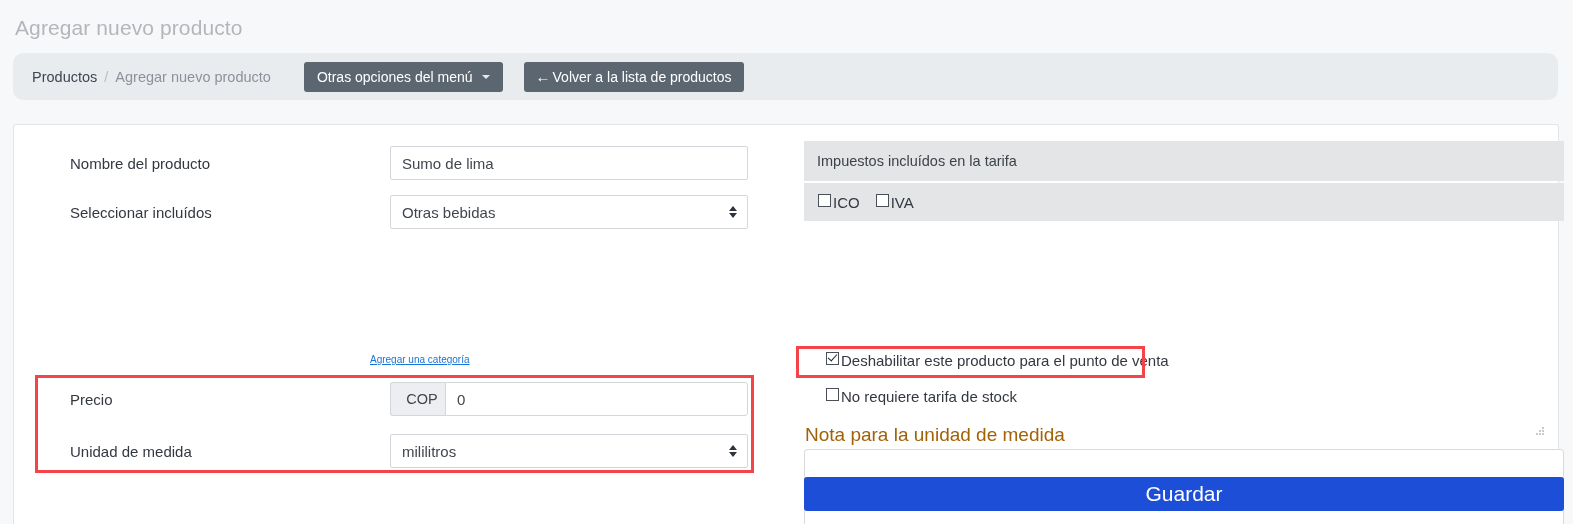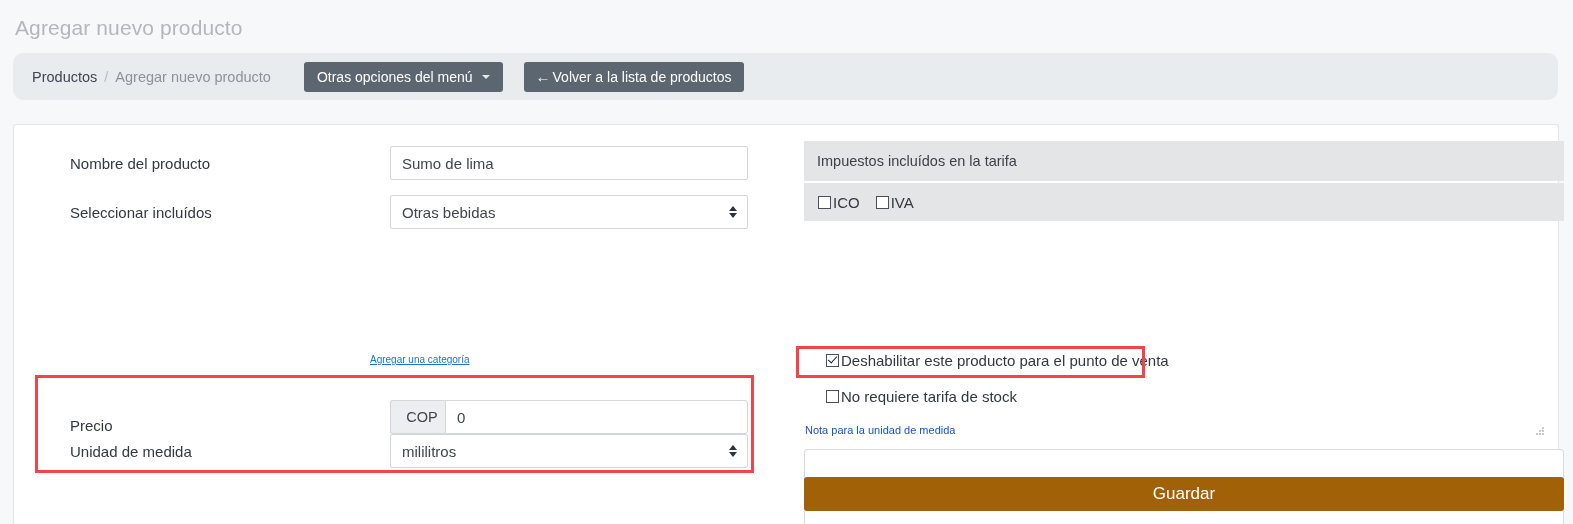--- a/index.html
+++ b/index.html
@@ -234,21 +234,21 @@
     left: 12px; top: 58px;
     width: 760px; height: 38px;
     background: #e4e5e7;
     display: flex;
     align-items: center;
     padding-left: 14px;
     box-sizing: border-box;
   }
   .cbx-item {
     display: inline-flex;
-    align-items: center;
+    align-items: flex-start;
     font-size: 15px;
     color: #333840;
     margin-right: 16px;
     cursor: pointer;
     white-space: nowrap;
   }
   .cbx {
     width: 13px; height: 13px;
     box-sizing: border-box;
     border: 1px solid #4b5058;
@@ -273,22 +273,22 @@
     display: flex;
     align-items: center;
     margin-left: 20px;
   }
   #opt-disable { top: 227px; }
   #opt-stock   { top: 263px; }
 
   .note-label {
     position: absolute;
     left: 13px; top: 299px;
-    font-size: 11px;
-    color: #1d4ed8;
+    font-size: 19px;
+    color: #a16207;
     white-space: nowrap;
   }
   textarea.note {
     position: absolute;
     left: 12px; top: 324px;
     width: 760px; height: 114px;
     box-sizing: border-box;
     border: 1px solid #d8dbe0;
     border-radius: 3px;
     background: #ffffff;
@@ -309,26 +309,26 @@
   .resize-grip i {
     position: absolute;
     width: 1.5px; height: 1.5px;
     background: #9aa0a7;
   }
 
   .btn-save {
     position: absolute;
     left: 12px; top: 352px;
     width: 760px; height: 34px;
-    background: #a16207;
+    background: #1d4ed8;
     border: none;
     border-radius: 3px;
     color: #ffffff;
     font-family: "Liberation Sans", sans-serif;
-    font-size: 17px;
+    font-size: 21px;
     cursor: pointer;
     line-height: 34px;
     padding: 0;
   }
 </style>
 </head>
 <body>
 
 <div id="app">
 
@@ -371,21 +371,21 @@
             <span class="sel-arrows">
               <i class="up"></i>
                 <i class="down"></i>
             </span>
           </span>
         </div>
       </div>
 
       <div class="addcat-link">Agregar una categoría</div>
 
-      <div class="frow" style="top:275px;align-items:flex-end;">
+      <div class="frow" style="top:257px;">
         <div class="flabel">Precio</div>
         <div class="fctrl">
           <div class="igroup">
             <span class="iaddon">COP</span>
             <input class="txt" type="text" value="0" style="">
           </div>
         </div>
       </div>
 
       <div class="frow" style="top:309px;">

